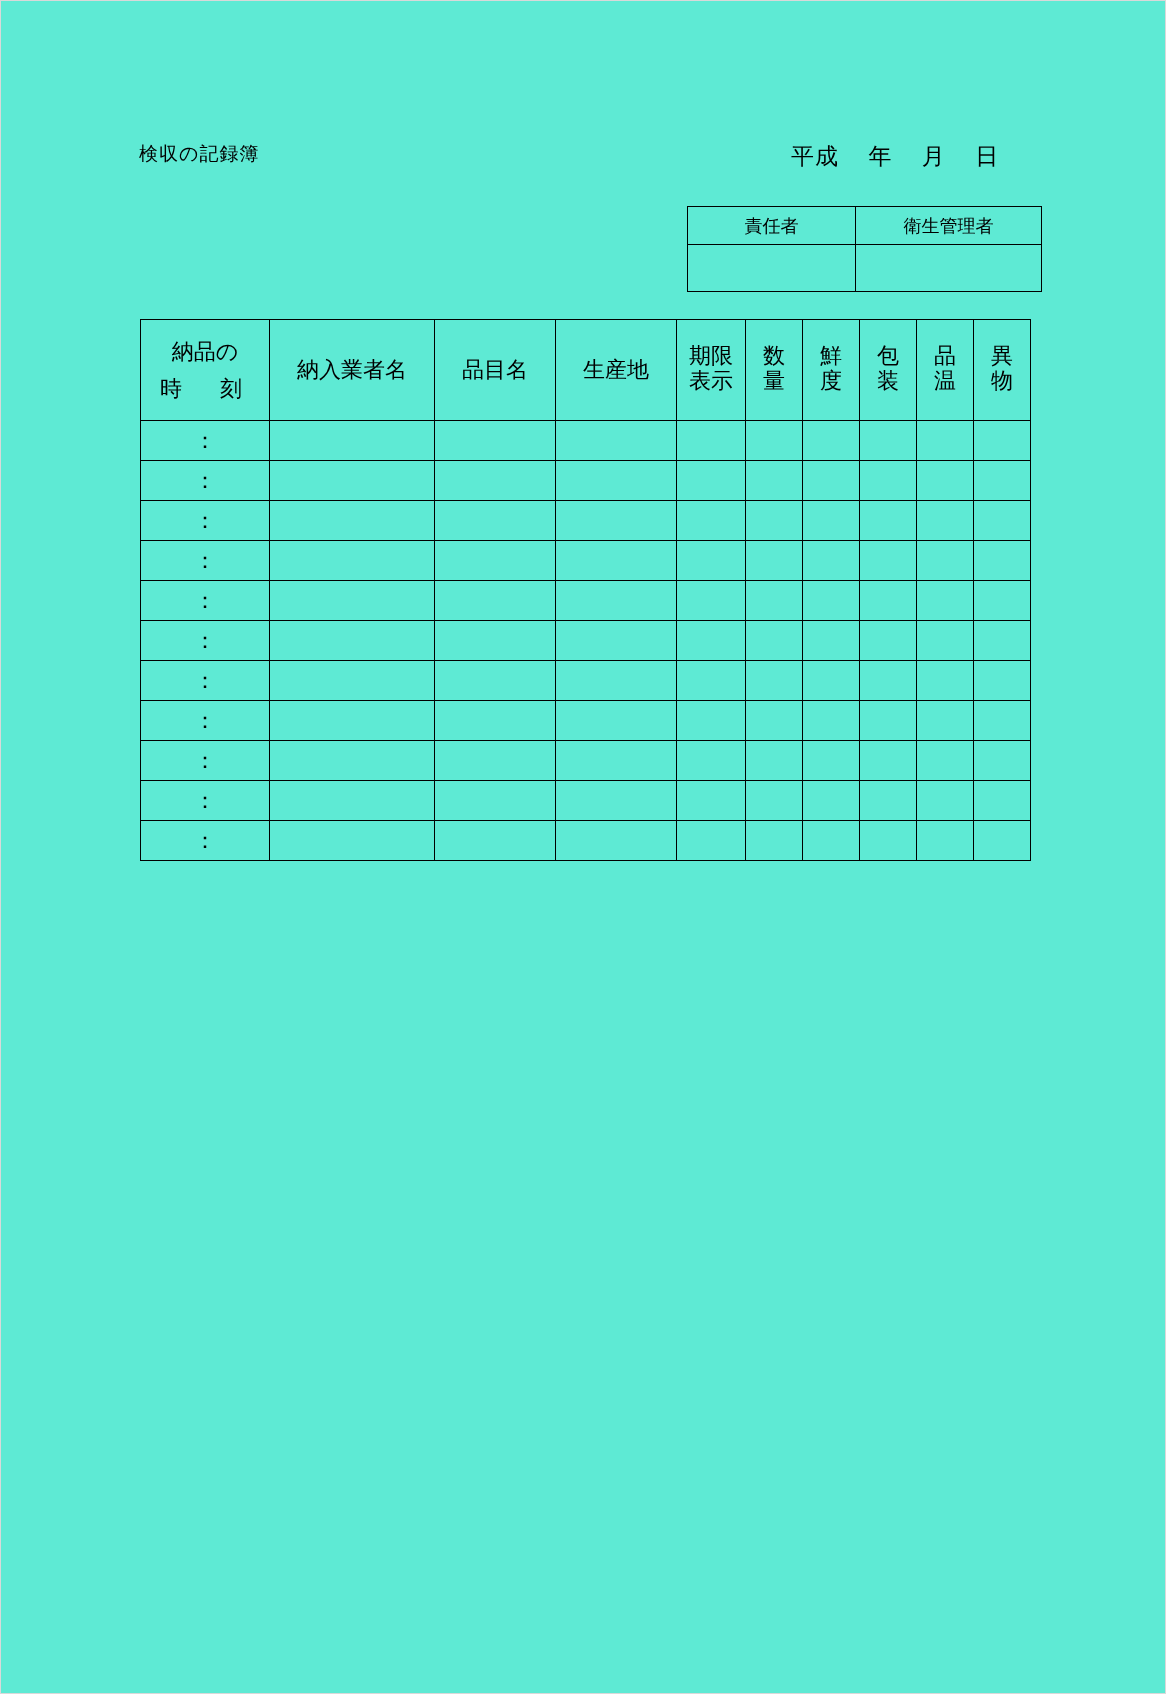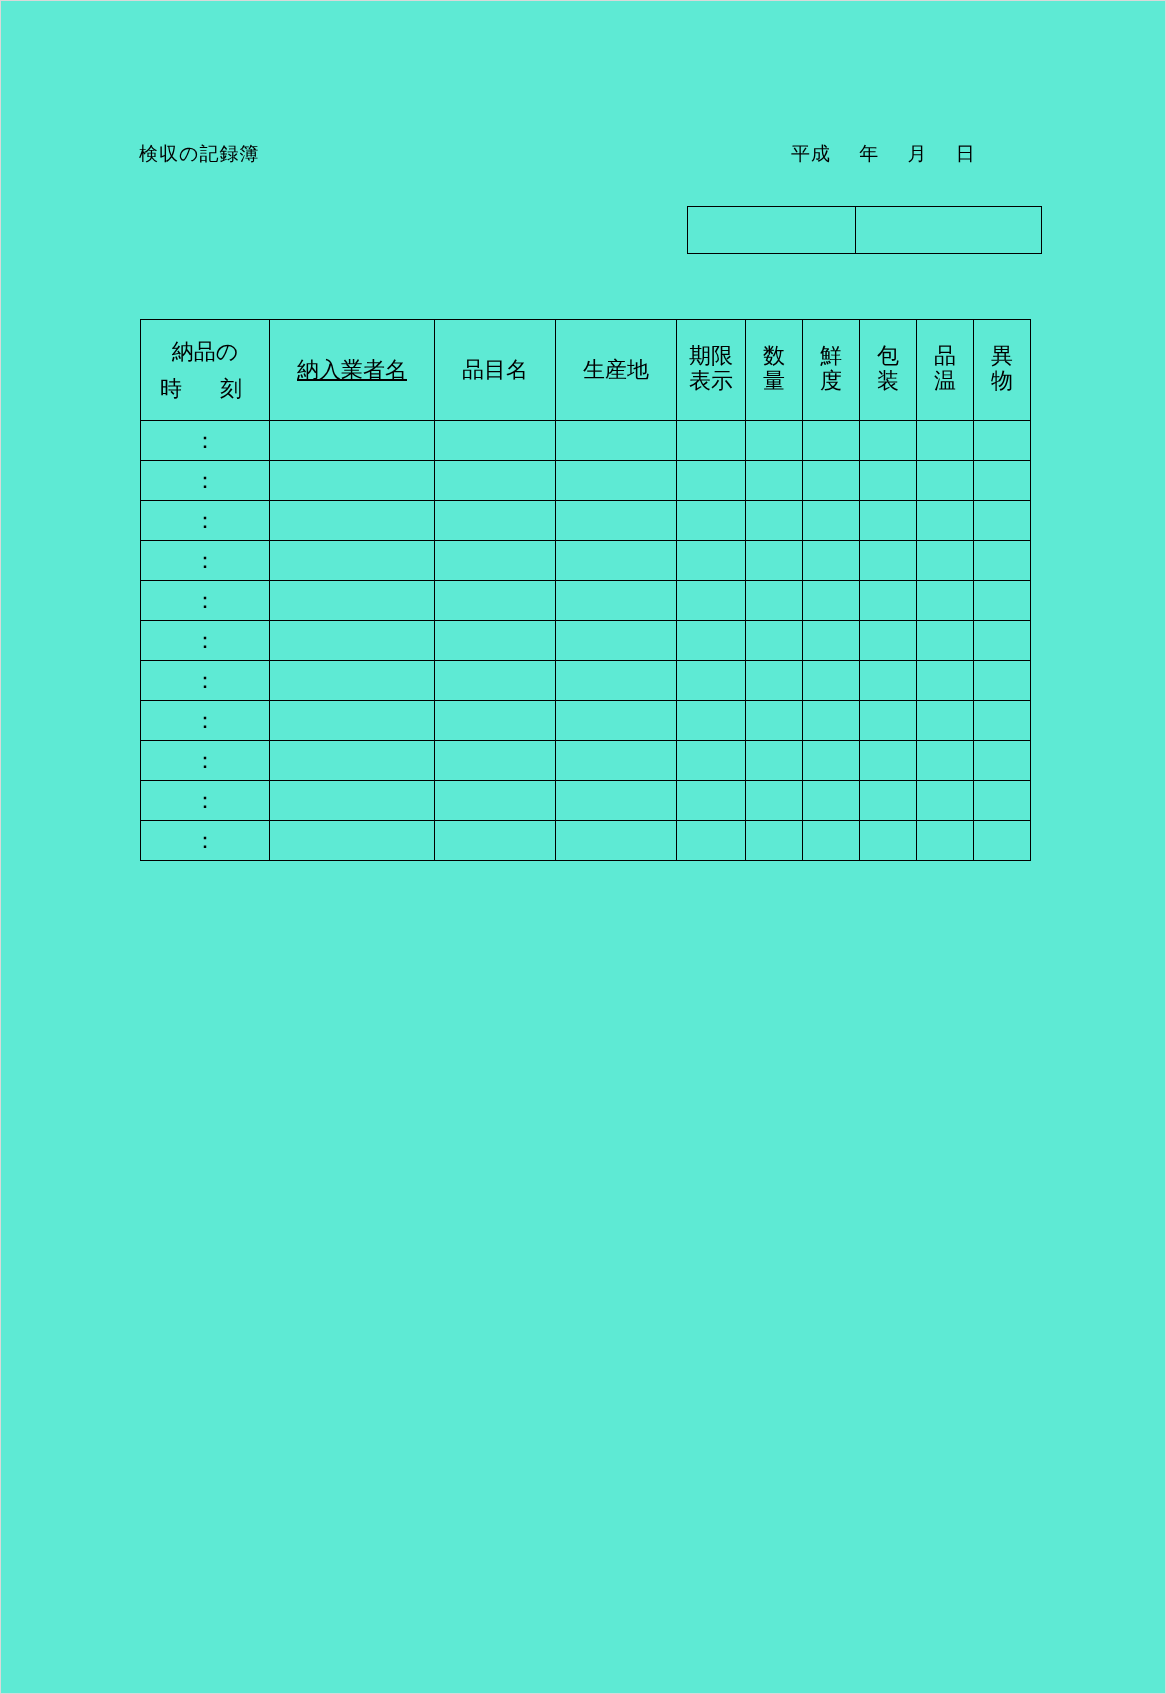--- a/index.html
+++ b/index.html
@@ -30,21 +30,21 @@
     left: 138px;
     top: 140px;
     font-size: 19px;
     letter-spacing: 1px;
     white-space: nowrap;
   }
   .date-line {
     position: absolute;
     left: 790px;
     top: 140px;
-    font-size: 19px;
+    font-size: 23px;
     letter-spacing: 1px;
     white-space: nowrap;
     text-align: right;
   }
   .date-line span { margin-right: 22px; }
   .date-line span:last-child { margin-right: 0; }
 
   
   .sign-table {
     position: absolute;
@@ -83,21 +83,21 @@
     padding: 0;
   }
   .main-table thead th {
     height: 100px;
     line-height: 1.45;
   }
   .main-table tbody td {
     height: 39px;
   }
   .w-time   { width: 128px; }
-  .w-vendor { width: 164px; text-decoration: underline; }
+  .w-vendor { width: 164px; }
   .w-item   { width: 120px; }
   .w-origin { width: 120px; }
   .w-exp    { width: 68px; }
   .w-qty    { width: 56px; }
   .w-fresh  { width: 56px; }
   .w-pack   { width: 56px; }
   .w-temp   { width: 56px; }
   .w-foreign{ width: 56px; }
 
   .vert {
@@ -140,20 +140,24 @@
 
   <div class="date-line">
     <span>平成</span>
     <span>年</span>
     <span>月</span>
     <span>日</span>
   </div>
 
   <table class="sign-table">
     <tbody>
+        <tr>
+      <td class="hdr c1">責任者</td>
+      <td class="hdr c2">衛生管理者</td>
+    </tr>
     <tr>
       <td class="blank c1"></td>
       <td class="blank c2"></td>
     </tr>
   </tbody>
     </table>
 
   <table class="main-table">
     <thead>
       <tr>

